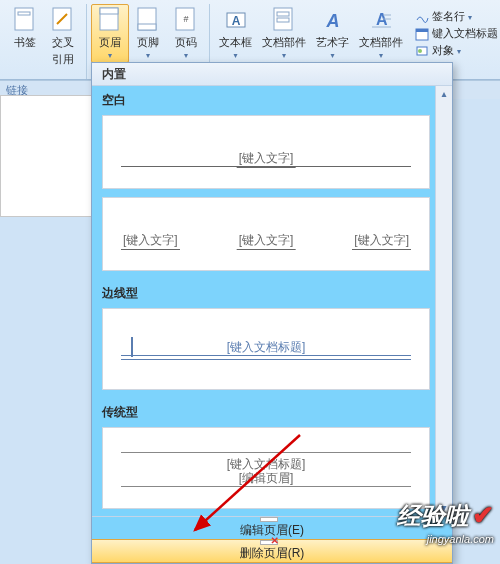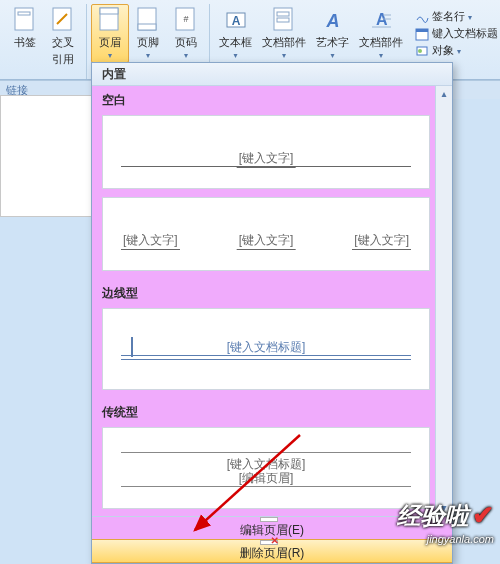--- a/index.html
+++ b/index.html
@@ -12,21 +12,21 @@
   .lbl{font-size:11px;margin-top:2px;white-space:nowrap;text-align:center;}
   .ico-lg{width:28px;height:26px;display:flex;align-items:center;justify-content:center;}
   .hstack{display:flex;}
   .mini{display:flex;align-items:center;padding:1px 3px;font-size:11px;white-space:nowrap;}
   .mini .mi{width:14px;height:14px;margin-right:3px;}
   .caret{font-size:8px;color:#5277a8;margin-top:1px;}
   .sect{height:18px;font-size:11px;color:#5277a8;background:#d3e4f5;border-top:1px solid #b0c8df;display:flex;align-items:center;padding-left:6px;}
   
   .page-area{position:absolute;top:95px;left:0;height:120px;width:90px;background:#fff;border:1px solid #c8c8c8;}
   
-  .gallery{position:absolute;top:62px;left:91px;width:360px;height:500px;background:#f0abfc;border:1px solid #89a6c8;box-shadow:3px 3px 8px rgba(0,0,0,0.25);}
+  .gallery{position:absolute;top:62px;left:91px;width:360px;height:500px;background:#7dd3fc;border:1px solid #89a6c8;box-shadow:3px 3px 8px rgba(0,0,0,0.25);}
   .g-head{height:22px;background:linear-gradient(#eef4fb,#dce8f6);border-bottom:1px solid #c3d4e7;padding-left:10px;font-size:12px;line-height:22px;font-weight:bold;color:#3b3b3b;}
   .g-body{overflow:hidden;height:430px;position:relative;}
   .g-scroll{position:absolute;right:0;top:0;bottom:0;width:16px;background:#e9eff7;border-left:1px solid #c3d4e7;}
   .g-scroll .up,.g-scroll .dn{height:16px;text-align:center;font-size:10px;color:#5277a8;line-height:16px;}
   .g-sect{padding:6px 10px 2px;font-weight:bold;font-size:12px;}
   .g-item{margin:4px 22px 8px 10px;border:1px solid #cfd6e0;background:#fff;height:72px;position:relative;}
   .g-item.tall{height:80px;text-align:right;}
   .ph{position:absolute;font-size:12px;color:#666;border-bottom:1px solid #666;padding:0 2px;}
   .rule{position:absolute;height:1px;background:#5a7db0;left:18px;right:18px;}
   .g-foot{border-top:1px solid #c3d4e7;}

